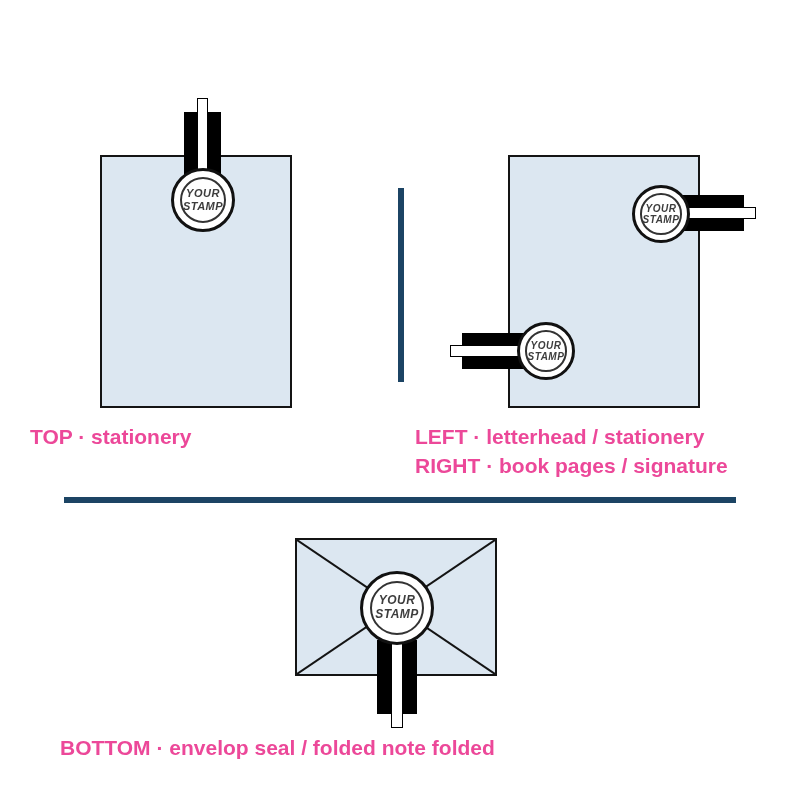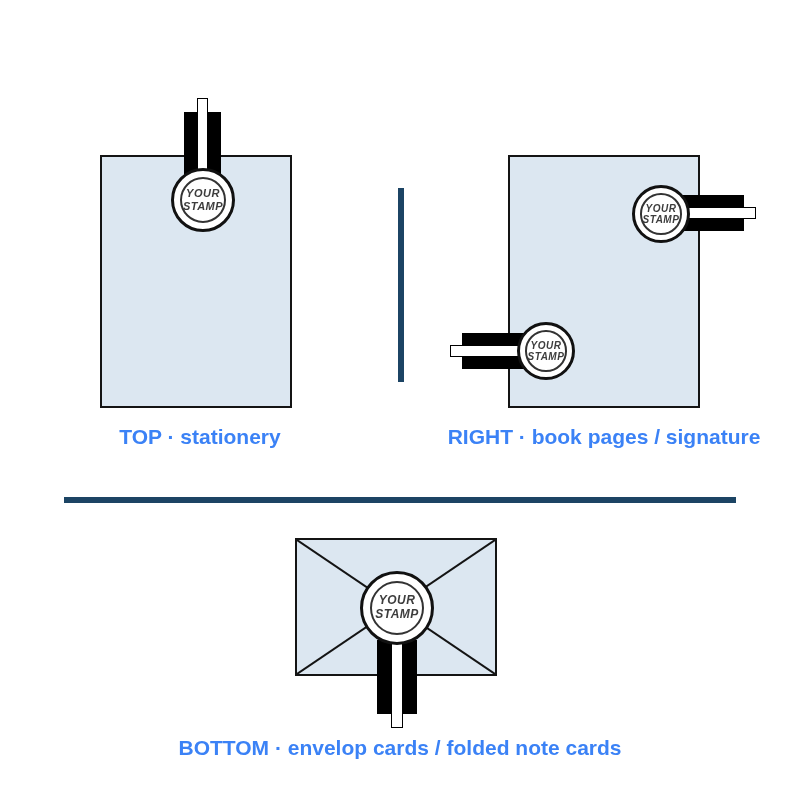--- a/index.html
+++ b/index.html
@@ -23,22 +23,22 @@
   #divider-v { left: 398px; top: 188px; width: 6px;  height: 194px; }
   #divider-h { left: 64px;  top: 497px; width: 672px; height: 6px; }
 
   .envelope {
     position: absolute; left: 295px; top: 538px; width: 202px; height: 138px;
     background: #dce7f1; border: 2px solid #141414; box-sizing: border-box; z-index: 1;
   }
   .envelope svg { display: block; width: 100%; height: 100%; }
 
   .label {
-    position: absolute; color: #3b82f6; font-weight: bold; font-size: 21px;
-    text-align: center; line-height: 29px; z-index: 4;
+    position: absolute; color: #ec4899; font-weight: bold; font-size: 21px;
+    line-height: 29px; z-index: 4;
   }
   #label-top    { left: 30px;  top: 422px; width: 340px; }
   #label-side   { left: 415px; top: 422px; width: 378px; }
   #label-bottom { left: 60px;  top: 733px; width: 680px; }
 
   
   .seal {
     position: absolute; border-radius: 50%; background: #ffffff;
     border: 3px solid #111111; box-sizing: border-box;
     display: flex; align-items: center; justify-content: center; z-index: 3;
@@ -119,20 +119,21 @@
   </div>
   <div class="seal" id="seal-left">
     <div class="seal-inner">
       <div class="seal-line">YOUR</div>
       <div class="seal-line">STAMP</div>
     </div>
   </div>
 
   <div class="label" id="label-top">TOP · stationery</div>
   <div class="label" id="label-side">
+    <div>LEFT · letterhead / stationery</div>
     <div>RIGHT · book pages / signature</div>
   </div>
 
   <div class="divider" id="divider-h"></div>
 
   <div class="envelope">
     <svg viewBox="0 0 202 138" preserveAspectRatio="none">
       <line x1="0" y1="0" x2="202" y2="138" stroke="#141414" stroke-width="2"></line>
       <line x1="202" y1="0" x2="0" y2="138" stroke="#141414" stroke-width="2"></line>
     </svg>
@@ -142,15 +143,15 @@
     <div class="bar-white"></div>
     <div class="bar-black"></div>
   </div>
   <div class="seal" id="seal-bottom">
     <div class="seal-inner">
       <div class="seal-line">YOUR</div>
       <div class="seal-line">STAMP</div>
     </div>
   </div>
 
-  <div class="label" id="label-bottom">BOTTOM · envelop cards / folded note cards</div>
+  <div class="label" id="label-bottom">BOTTOM · envelop seal / folded note folded</div>
 
 </div>
 
 </body></html>

